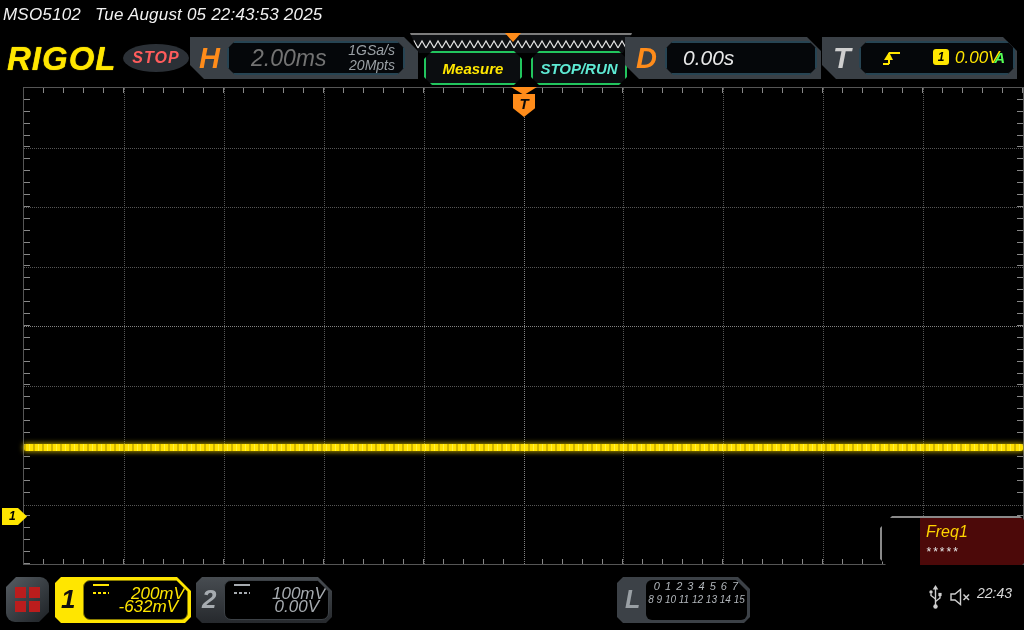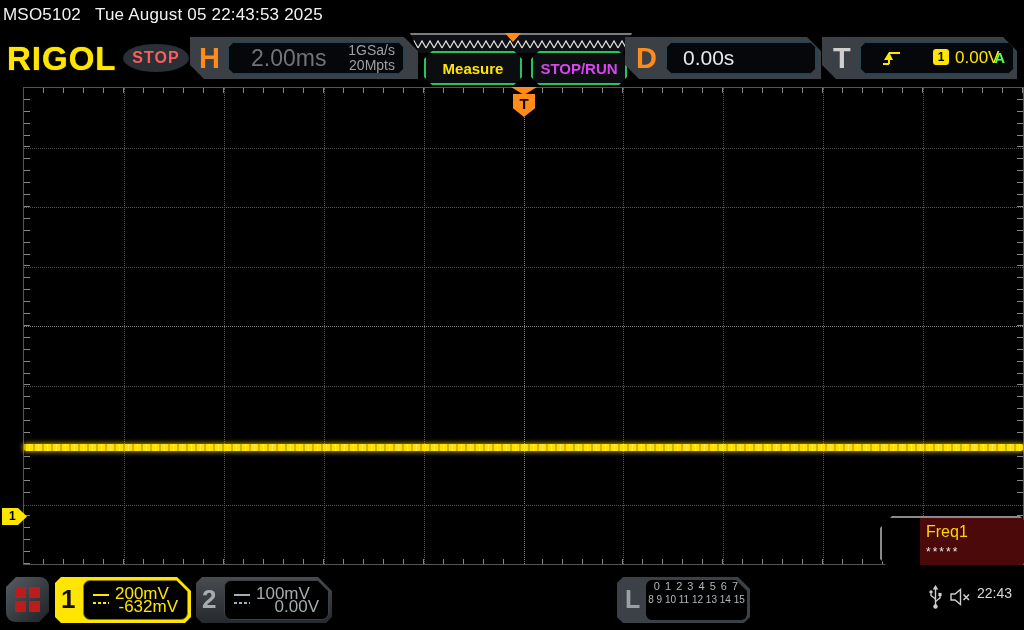--- a/index.html
+++ b/index.html
@@ -1,18 +1,18 @@
 <!DOCTYPE html>
 <html><head>
 <meta charset="utf-8">
 <style>
   html,body{margin:0;padding:0;background:#000;width:1024px;height:630px;overflow:hidden;
     font-family:"Liberation Sans",sans-serif;-webkit-font-smoothing:antialiased;}
   .abs{position:absolute;}
-  #screen{position:relative;width:1024px;height:609px;background:#000;}
+  #screen{position:relative;width:1024px;height:609px;background:#000;font-style:italic;}
 
   
   #statusbar{left:3px;top:5px;color:#f2f2f2;font-size:17px;letter-spacing:.2px;}
   #statusbar .model{margin-right:14px;}
 
   
   #logo{left:7px;top:40px;color:#ffe600;font-size:33px;font-weight:800;letter-spacing:1px;
     text-shadow:0 0 1px #ffe600;}
   #runstate{left:123px;top:44px;width:66px;height:28px;background:#2b3036;border-radius:50%;
     color:#ff5c5c;font-size:16px;font-weight:bold;display:flex;align-items:center;justify-content:center;letter-spacing:1px;}
@@ -29,21 +29,21 @@
 
   #preview{left:410px;top:33px;width:222px;height:18px;background:#0e1013;border-top:2px solid #808archive080;
     border-top:2px solid #7d7d7d;clip-path:polygon(0 0,100% 0,calc(100% - 9px) 100%,9px 100%);}
   #preview-tri{left:505px;top:33px;width:0;height:0;border-left:8px solid transparent;
     border-right:8px solid transparent;border-top:9px solid #ff8c1a;}
 
   .hdr-btn{border:2px solid #22c55e;background:#0b0d10;font-weight:bold;font-size:15px;
     display:flex;align-items:center;justify-content:center;border-radius:4px;
     clip-path:polygon(8px 0,calc(100% - 8px) 0,100% 8px,100% calc(100% - 8px),calc(100% - 8px) 100%,8px 100%,0 calc(100% - 8px),0 8px);}
   #measure-btn{left:424px;top:51px;width:94px;height:30px;color:#ffe600;}
-  #stoprun-btn{left:531px;top:51px;width:92px;height:30px;color:#d946ef;}
+  #stoprun-btn{left:531px;top:51px;width:92px;height:30px;color:#5eead4;}
 
   #d-group{left:625px;top:37px;width:196px;height:42px;}
   #d-group .hdr-letter{position:absolute;left:11px;color:#ff8c1a;}
   #d-inner{left:40px;top:4px;width:148px;height:30px;}
   #delay-value{position:absolute;left:16px;top:3px;color:#e8e8e8;font-size:21px;}
 
   #t-group{left:822px;top:37px;width:195px;height:42px;}
   #t-group .hdr-letter{position:absolute;left:11px;color:#cfcfcf;}
   #t-inner{left:37px;top:4px;width:152px;height:30px;}
   #trig-edge{position:absolute;left:20px;top:5px;}
@@ -91,21 +91,21 @@
     background:linear-gradient(135deg,#565d63,#1d2125);display:flex;align-items:center;justify-content:center;
     clip-path:polygon(10px 0,calc(100% - 4px) 0,100% 4px,100% calc(100% - 10px),calc(100% - 10px) 100%,4px 100%,0 calc(100% - 4px),0 10px);}
   #menu-grid{display:grid;grid-template-columns:11px 11px;grid-template-rows:11px 11px;gap:3px;}
   #menu-grid span{background:#bb1d1d;display:block;}
 
   .ch-badge{position:absolute;top:12px;width:136px;height:46px;
     clip-path:polygon(6px 0,calc(100% - 14px) 0,100% 14px,100% calc(100% - 6px),calc(100% - 6px) 100%,6px 100%,0 calc(100% - 6px),0 6px);}
   .ch-num{position:absolute;left:6px;top:7px;font-size:26px;font-weight:bold;}
   .ch-inner{position:absolute;left:28px;top:3px;right:3px;bottom:3px;background:#000;border-radius:7px;
     clip-path:polygon(0 0,calc(100% - 12px) 0,100% 12px,100% 100%,0 100%);font-size:17px;}
-  .ch-row1{position:absolute;left:9px;top:3px;display:flex;align-items:flex-end;gap:6px;}
+  .ch-row1{position:absolute;left:9px;top:3px;display:flex;align-items:flex-start;gap:22px;}
   .ch-row2{position:absolute;right:9px;bottom:2px;}
   .dc-icon{width:16px;height:8px;border-top:2px solid currentColor;position:relative;}
   .dc-icon::after{content:"";position:absolute;left:0;right:0;bottom:0;height:2px;
     background:repeating-linear-gradient(90deg,currentColor 0 3px,transparent 3px 5px);}
   #ch1-badge{left:55px;background:#ffe600;}
   #ch1-badge .ch-num{color:#111;}
   #ch1-badge .ch-inner{color:#ffe600;border:1px solid #8a7c00;}
   #ch2-badge{left:196px;background:linear-gradient(#474c51,#26292d);}
   #ch2-badge .ch-num{color:#a6abb0;}
   #ch2-badge .ch-inner{color:#a6abb0;border:1px solid #3c4146;}

